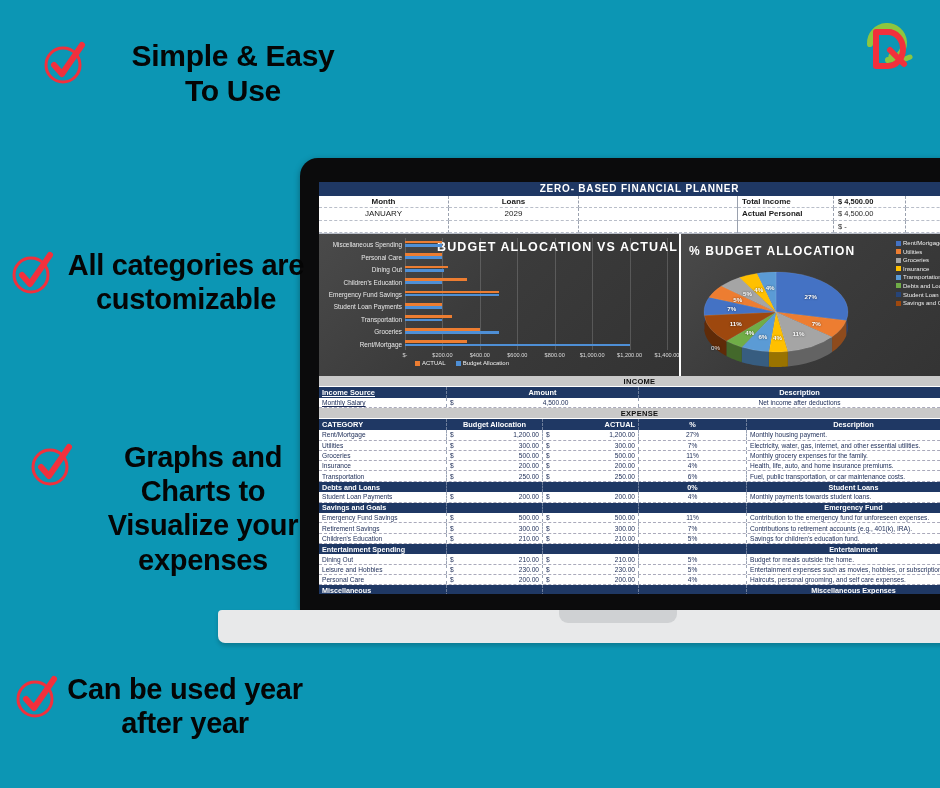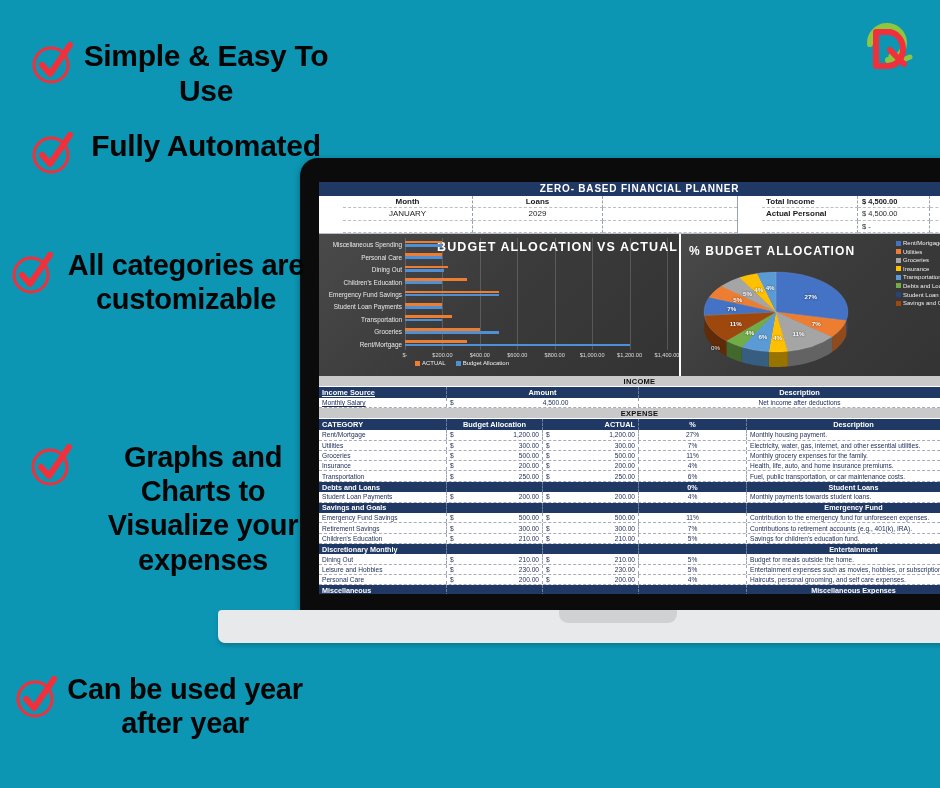--- a/index.html
+++ b/index.html
@@ -31,21 +31,21 @@
   }
   .feature .check-wrap svg { display: block; width: 46px; height: 46px; overflow: visible; }
   .feature .ftext {
     flex: 1 1 auto;
     color: #050505;
     font-weight: bold;
     line-height: 1.18;
     text-align: center;
     letter-spacing: -0.3px;
   }
-  .f1 { left: 30px; top: 38px; }
+  .f1 { left: 42px; top: 38px; gap: 36px; }
   .f1 .ftext { font-size: 30px; }
   .f2 { left: 30px; top: 128px; }
   .f2 .ftext { font-size: 30px; }
   .f3 { left: 10px; top: 248px; width: 300px; }
   .f3 .ftext { font-size: 29px; }
   .f4 { left: 29px; top: 440px; width: 296px; }
   .f4 .ftext { font-size: 29px; }
   .f5 { left: 14px; top: 672px; width: 290px; }
   .f5 .ftext { font-size: 29px; }
 
@@ -118,21 +118,21 @@
   }
 
   
   .hdr {
     display: flex;
     height: 38px;
     border-bottom: 1px solid #b9bec9;
   }
   .hdr-left { width: 418px; display: flex; flex-direction: column; }
   .hdr-right { flex: 1; display: flex; flex-direction: column; border-left: 1px solid #9aa1ae; }
-  .hdr-row { display: flex; height: 12.6px; padding-left: 24px; }
+  .hdr-row { display: flex; height: 12.6px; }
   .hdr-cell {
     border-right: 1px dashed #9aa1ae;
     border-bottom: 1px dashed #b9bec9;
     display: flex; align-items: center; justify-content: center;
     font-size: 8px;
     color: #1a1a1a;
     overflow: hidden;
     white-space: nowrap;
   }
   .hc-month { width: 130px; }
@@ -261,29 +261,20 @@
   <div class="feature f1">
     <span class="check-wrap">
       <svg viewBox="0 0 46 46">
           <circle cx="21" cy="25" r="17" fill="none" stroke="#f2303c" stroke-width="3"></circle>
           <path d="M12 25 L20 34 L40 5" fill="none" stroke="#f2303c" stroke-width="6" stroke-linecap="round" stroke-linejoin="round"></path>
         </svg>
     </span>
     <span class="ftext">Simple &amp; Easy To Use</span>
   </div>
 
-  <div class="feature f2">
-    <span class="check-wrap">
-      <svg viewBox="0 0 46 46">
-          <circle cx="21" cy="25" r="17" fill="none" stroke="#f2303c" stroke-width="3"></circle>
-          <path d="M12 25 L20 34 L40 5" fill="none" stroke="#f2303c" stroke-width="6" stroke-linecap="round" stroke-linejoin="round"></path>
-        </svg>
-    </span>
-    <span class="ftext">Fully Automated</span>
-  </div>
 
   <div class="feature f3">
     <span class="check-wrap">
       <svg viewBox="0 0 46 46">
           <circle cx="21" cy="25" r="17" fill="none" stroke="#f2303c" stroke-width="3"></circle>
           <path d="M12 25 L20 34 L40 5" fill="none" stroke="#f2303c" stroke-width="6" stroke-linecap="round" stroke-linejoin="round"></path>
         </svg>
     </span>
     <span class="ftext">All categories are customizable</span>
   </div>
@@ -680,21 +671,21 @@
               <div class="td c-act">
                 <div class="amt-row">
                   <span class="s">$</span>
                   <span class="v" style="text-align: right;">210.00</span>
                 </div>
               </div>
               <div class="td c-pct">5%</div>
               <div class="td c-desc">Savings for children's education fund.</div>
             </div>
             <div class="trow section">
-              <div class="td c-cat">Discretionary Monthly</div>
+              <div class="td c-cat">Entertainment Spending</div>
               <div class="td c-bud"></div>
               <div class="td c-act"></div>
               <div class="td c-pct"></div>
               <div class="td c-desc center">Entertainment</div>
             </div>
             <div class="trow">
               <div class="td c-cat">Dining Out</div>
               <div class="td c-bud">
                 <div class="amt-row">
                   <span class="s">$</span>

